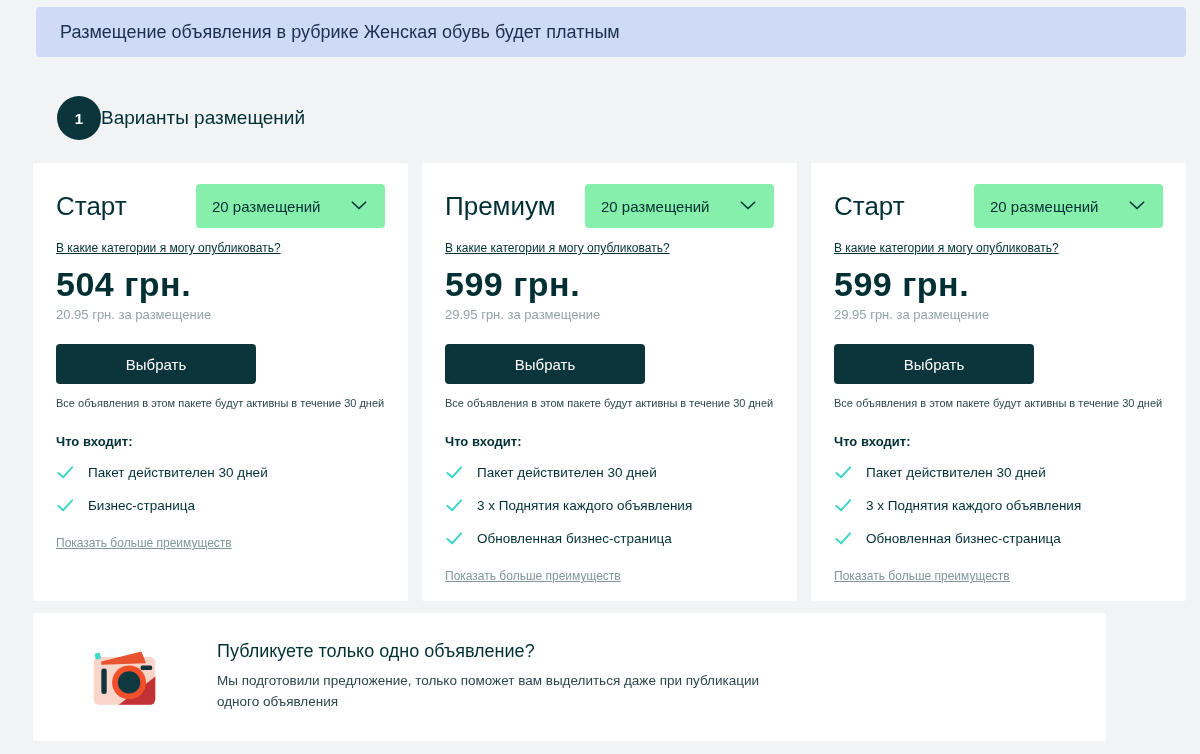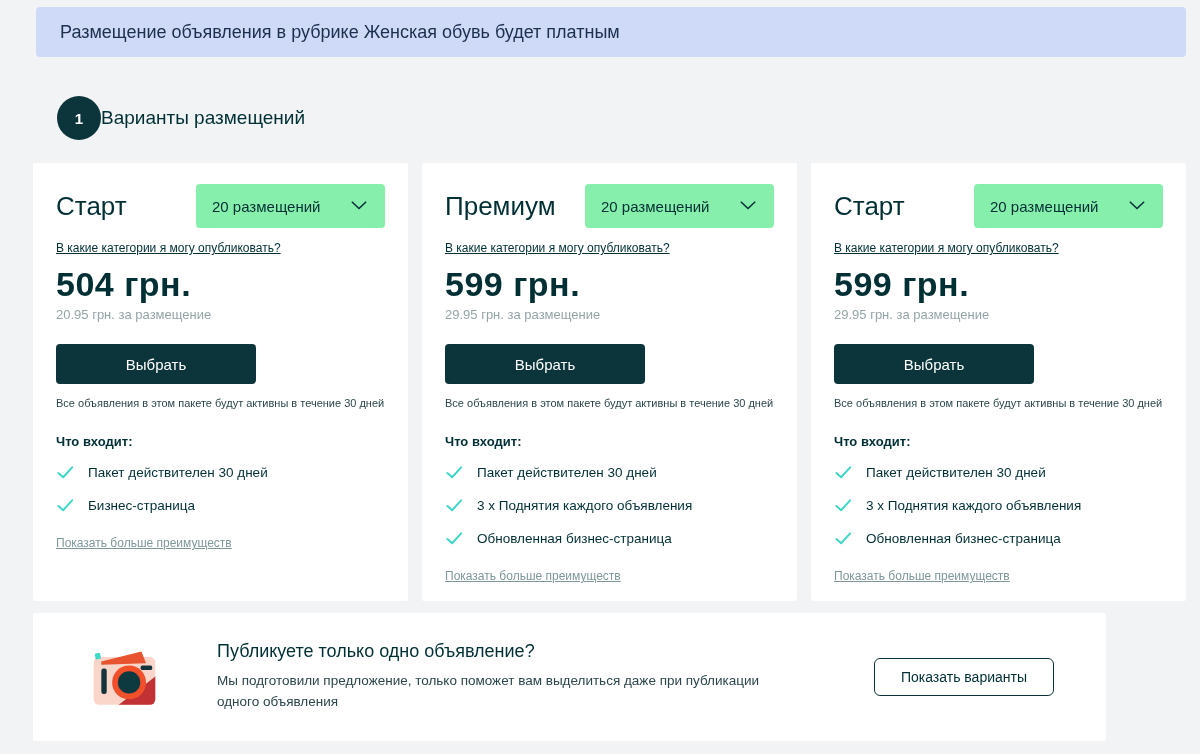--- a/index.html
+++ b/index.html
@@ -304,16 +304,15 @@
       <rect x="8" y="11" width="7" height="8" rx="1.5" fill="#3fd9c8" transform="rotate(-12 11 15)"></rect>
       <rect x="16" y="31" width="7" height="33" rx="3" fill="#14333b"></rect>
       <rect x="67" y="27" width="15" height="6" rx="2" fill="#14333b"></rect>
       <circle cx="52" cy="49" r="22" fill="#f1502a"></circle>
       <circle cx="52" cy="49" r="14.5" fill="#0d3a41"></circle>
     </svg>
     <div class="promo-texts">
       <div class="promo-title">Публикуете только одно объявление?</div>
       <div class="promo-text">Мы подготовили предложение, только поможет вам выделиться даже при публикации одного объявления</div>
     </div>
-    <button class="promo-btn">Показать варианты</button>
   </div>
 
 </div>
 
 </body></html>

